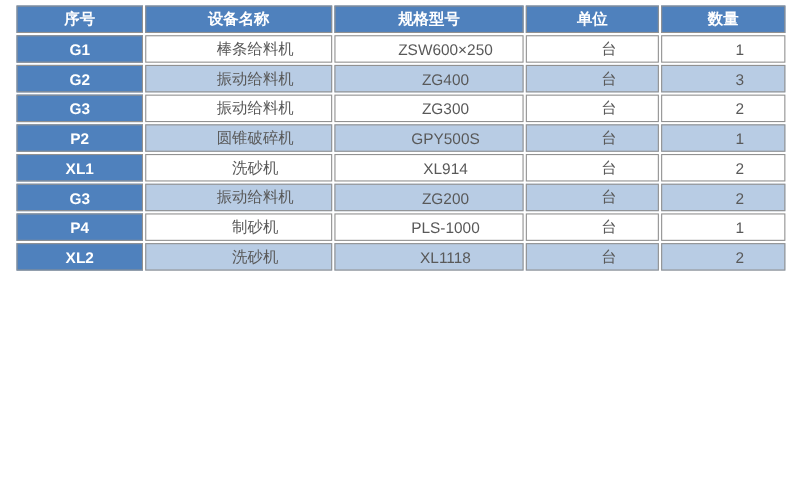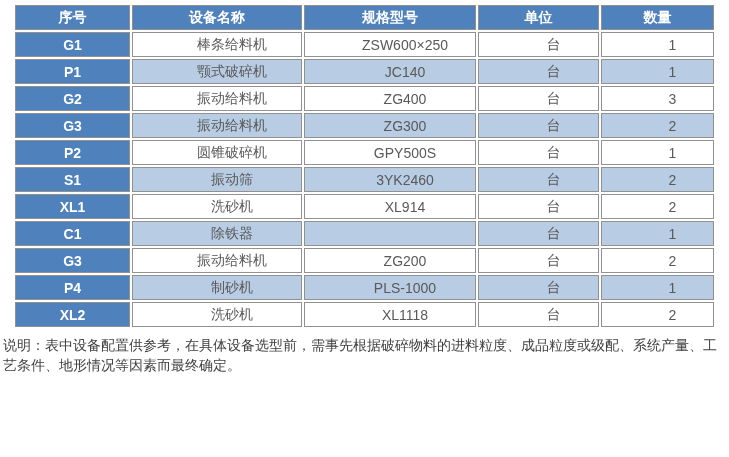--- a/index.html
+++ b/index.html
@@ -91,27 +91,20 @@
       </thead>
       <tbody>
           <tr>
             <td class="id">G1</td>
             <td>棒条给料机</td>
             <td>ZSW600×250</td>
             <td>台</td>
             <td>1</td>
           </tr>
           <tr>
-            <td class="id">P1</td>
-            <td>颚式破碎机</td>
-            <td>JC140</td>
-            <td>台</td>
-            <td>1</td>
-          </tr>
-          <tr>
             <td class="id">G2</td>
             <td>振动给料机</td>
             <td>ZG400</td>
             <td>台</td>
             <td>3</td>
           </tr>
           <tr>
             <td class="id">G3</td>
             <td>振动给料机</td>
             <td>ZG300</td>
@@ -119,39 +112,25 @@
             <td>2</td>
           </tr>
           <tr>
             <td class="id">P2</td>
             <td>圆锥破碎机</td>
             <td>GPY500S</td>
             <td>台</td>
             <td>1</td>
           </tr>
           <tr>
-            <td class="id">S1</td>
-            <td>振动筛</td>
-            <td>3YK2460</td>
-            <td>台</td>
-            <td>2</td>
-          </tr>
-          <tr>
             <td class="id">XL1</td>
             <td>洗砂机</td>
             <td>XL914</td>
             <td>台</td>
             <td>2</td>
-          </tr>
-          <tr>
-            <td class="id">C1</td>
-            <td>除铁器</td>
-            <td></td>
-            <td>台</td>
-            <td>1</td>
           </tr>
           <tr>
             <td class="id">G3</td>
             <td>振动给料机</td>
             <td>ZG200</td>
             <td>台</td>
             <td>2</td>
           </tr>
           <tr>
             <td class="id">P4</td>
@@ -163,14 +142,13 @@
           <tr>
             <td class="id">XL2</td>
             <td>洗砂机</td>
             <td>XL1118</td>
             <td>台</td>
             <td>2</td>
           </tr>
         </tbody>
     </table>
   </div>
-  <div class="note">说明：表中设备配置供参考，在具体设备选型前，需事先根据破碎物料的进料粒度、成品粒度或级配、系统产量、工艺条件、地形情况等因素而最终确定。</div>
 </div>
 
 </body></html>

